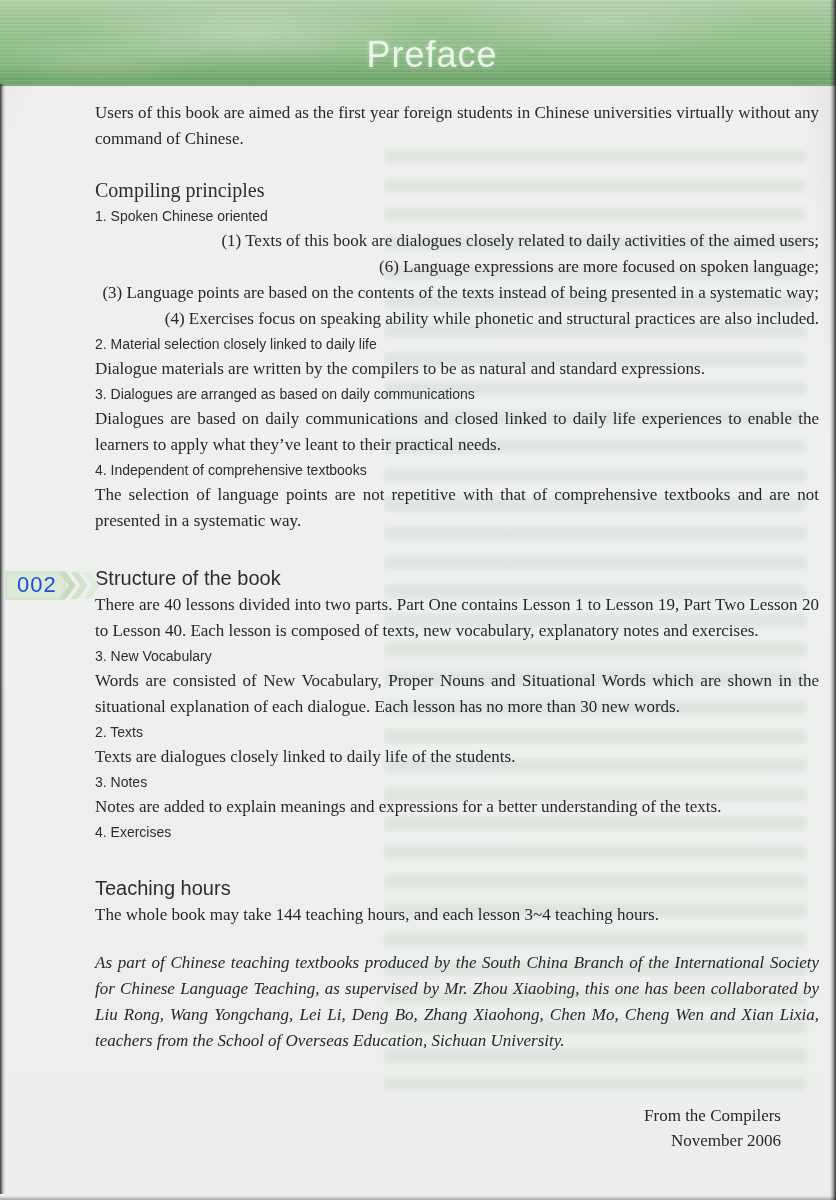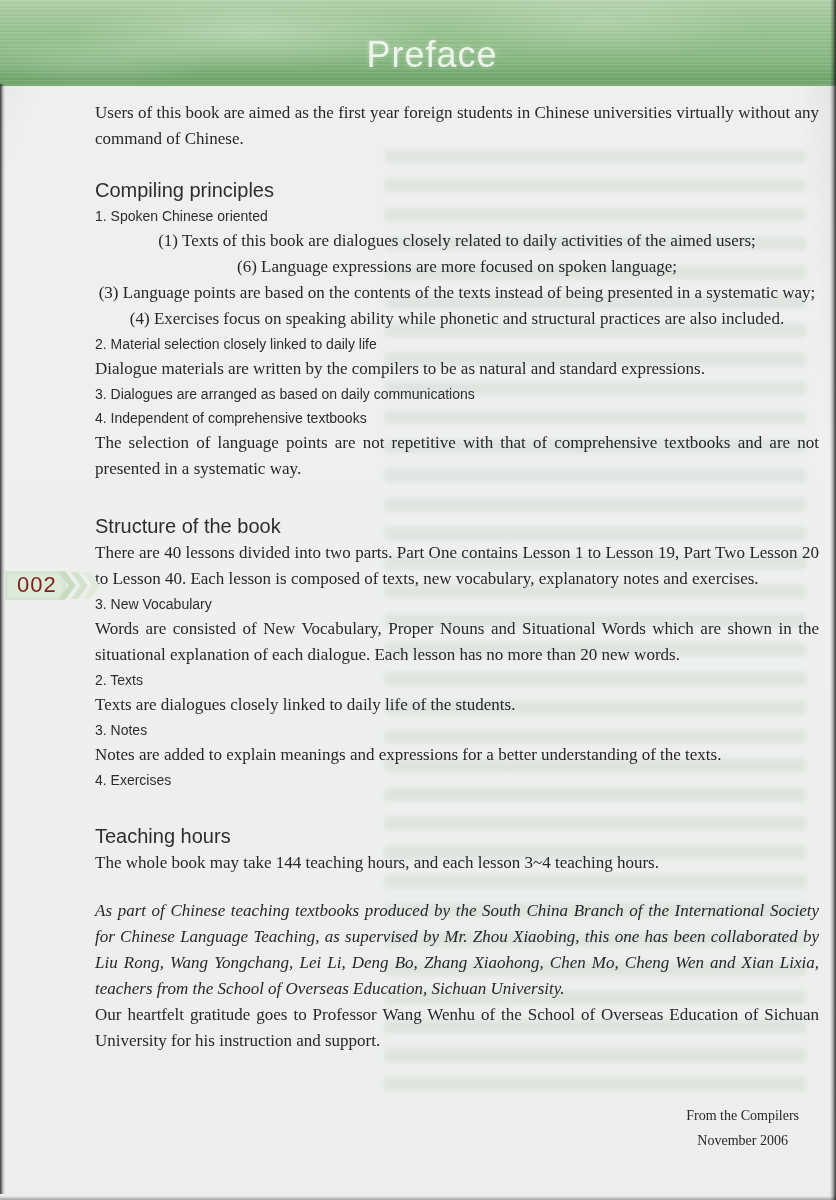--- a/index.html
+++ b/index.html
@@ -54,55 +54,55 @@
     pointer-events:none;
   }
   
   .marker {
     position:absolute; left:5px; top:571px; display:flex; align-items:center;
   }
   .marker-box {
     background:#dcead7; border-radius:3px;
     padding:1px 9px 2px 12px;
     font-family:"Liberation Sans", sans-serif;
-    font-size:22px; color:#7f1d1d; letter-spacing:1px;
+    font-size:22px; color:#1d4ed8; letter-spacing:1px;
     box-shadow:inset 0 0 4px rgba(120,160,120,0.25);
   }
   .chev {
     display:inline-block; width:17px; height:27px; margin-left:-7px;
     background:#c7dbbf;
     clip-path:polygon(0 0, 42% 0, 100% 50%, 42% 100%, 0 100%, 58% 50%);
   }
   .chev.c2 { background:#d3e3cb; margin-left:-5px; }
   .chev.c3 { background:#dfeada; margin-left:-5px; }
   
   .content {
     position:absolute; left:95px; right:17px; top:72px;
   }
   .content p {
     margin:0; font-size:17px; line-height:26px; text-align:justify;
   }
-  .content p.nj { text-align:center;font-family:Liberation Serif, serif; }
+  .content p.nj { text-align:right;font-family:Liberation Serif, serif; }
   .sec-heading {
     font-family:"Liberation Sans", sans-serif;
     font-size:20px; line-height:28px; font-weight:400; color:#2c2c31;
     margin:0;
   }
   .subhead {
     font-family:"Liberation Sans", sans-serif;
     font-size:14px; line-height:24px; font-weight:400; color:#2c2c31;
     margin:0;
   }
   .mt-intro   { margin-top:28px !important; }
-  .mt-sec     { margin-top:24px !important; }
+  .mt-sec     { margin-top:24px !important;font-family:Liberation Serif, serif; }
   .mt-sec2    { margin-top:30px !important; }
   .mt-para    { margin-top:22px !important;font-style:italic; }
   .signature {
-    position:absolute; right:37px; top:1103px;
-    font-size:14px; line-height:25px; text-align:center; color:#26262c;
+    position:absolute; right:55px; top:1103px;
+    font-size:17px; line-height:25px; text-align:right; color:#26262c;
   }
 </style>
 </head>
 <body>
 
 <div class="scan">
 
   <div class="banner">
     <div class="banner-title">Preface</div>
   </div>
@@ -115,38 +115,38 @@
 
     <div class="sec-heading mt-sec">Compiling principles</div>
     <div class="subhead">1.  Spoken Chinese oriented</div>
     <p class="nj">(1) Texts of this book are dialogues closely related to daily activities of the aimed users;</p>
     <p class="nj">(6) Language expressions are more focused on spoken language;</p>
     <p class="nj">(3) Language points are based on the contents of the texts instead of being presented in a systematic way;</p>
     <p class="nj">(4) Exercises focus on speaking ability while phonetic and structural practices are also included.</p>
     <div class="subhead">2. Material selection closely linked to daily life</div>
     <p>Dialogue materials are written by the compilers to be as natural and standard expressions.</p>
     <div class="subhead">3. Dialogues are arranged as based on daily communications</div>
+    <p>Dialogues are based on daily communications and closed linked to daily life experiences to enable the learners to apply what they’ve leant to their practical needs.</p>
     <div class="subhead">4. Independent of comprehensive textbooks</div>
     <p>The selection of language points are not repetitive with that of comprehensive textbooks and are not presented in a systematic way.</p>
 
     <div class="sec-heading mt-sec2">Structure of the book</div>
     <p>There are 40 lessons divided into two parts. Part One contains Lesson 1 to Lesson 19, Part Two Lesson 20 to Lesson 40. Each lesson is composed of texts, new vocabulary, explanatory notes and exercises.</p>
     <div class="subhead">3. New Vocabulary</div>
-    <p>Words are consisted of New Vocabulary, Proper Nouns and Situational Words which are shown in the situational explanation of each dialogue. Each lesson has no more than 20 new words.</p>
+    <p>Words are consisted of New Vocabulary, Proper Nouns and Situational Words which are shown in the situational explanation of each dialogue. Each lesson has no more than 30 new words.</p>
     <div class="subhead">2. Texts</div>
     <p>Texts are dialogues closely linked to daily life of the students.</p>
     <div class="subhead">3. Notes</div>
     <p>Notes are added to explain meanings and expressions for a better understanding of the texts.</p>
     <div class="subhead">4. Exercises</div>
 
     <div class="sec-heading mt-sec2">Teaching hours</div>
     <p>The whole book may take 144 teaching hours, and each lesson 3~4 teaching hours.</p>
 
     <p class="mt-para">As part of Chinese teaching textbooks produced by the South China Branch of the International Society for Chinese Language Teaching, as supervised by Mr. Zhou Xiaobing, this one has been collaborated by Liu Rong, Wang Yongchang, Lei Li, Deng Bo, Zhang Xiaohong, Chen Mo, Cheng Wen and Xian Lixia, teachers from the School of Overseas Education, Sichuan University.</p>
-    <p>Our heartfelt gratitude goes to Professor Wang Wenhu of the School of Overseas Education of Sichuan University for his instruction and support.</p>
 
   </div>
 
   <div class="marker">
     <span class="marker-box">002</span>
     <span class="chev"></span>
     <span class="chev c2"></span>
     <span class="chev c3"></span>
   </div>
 

